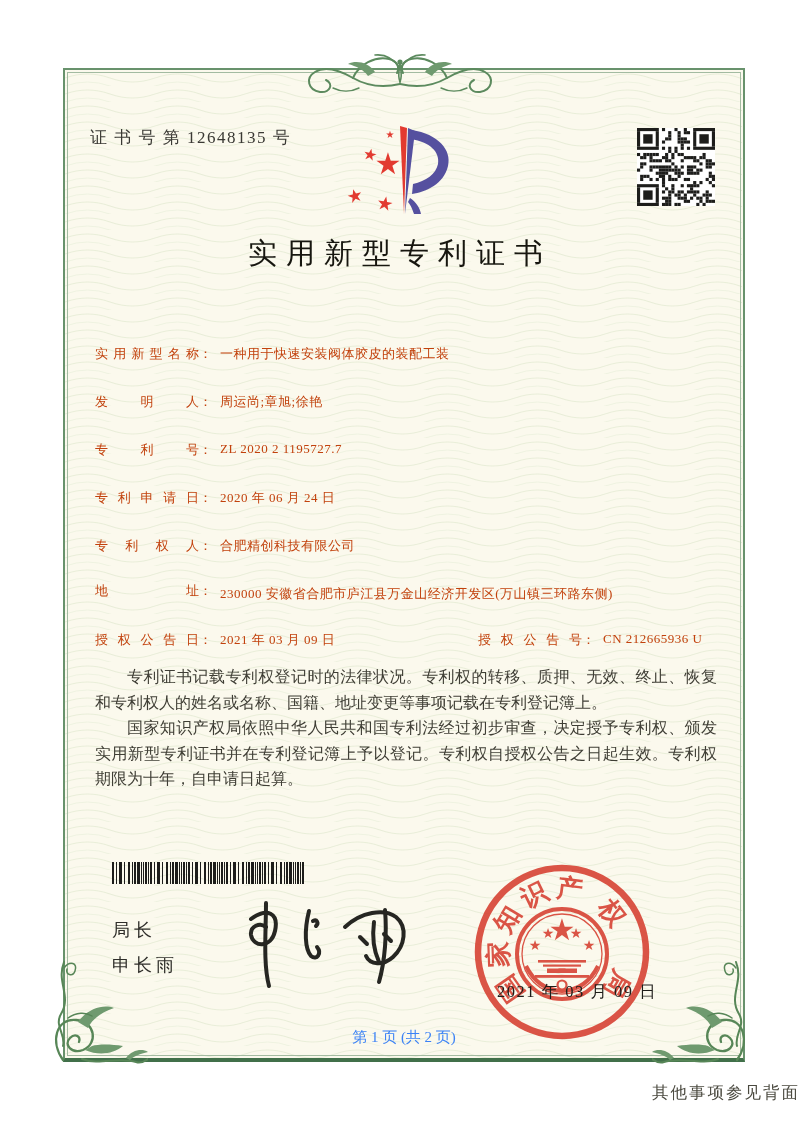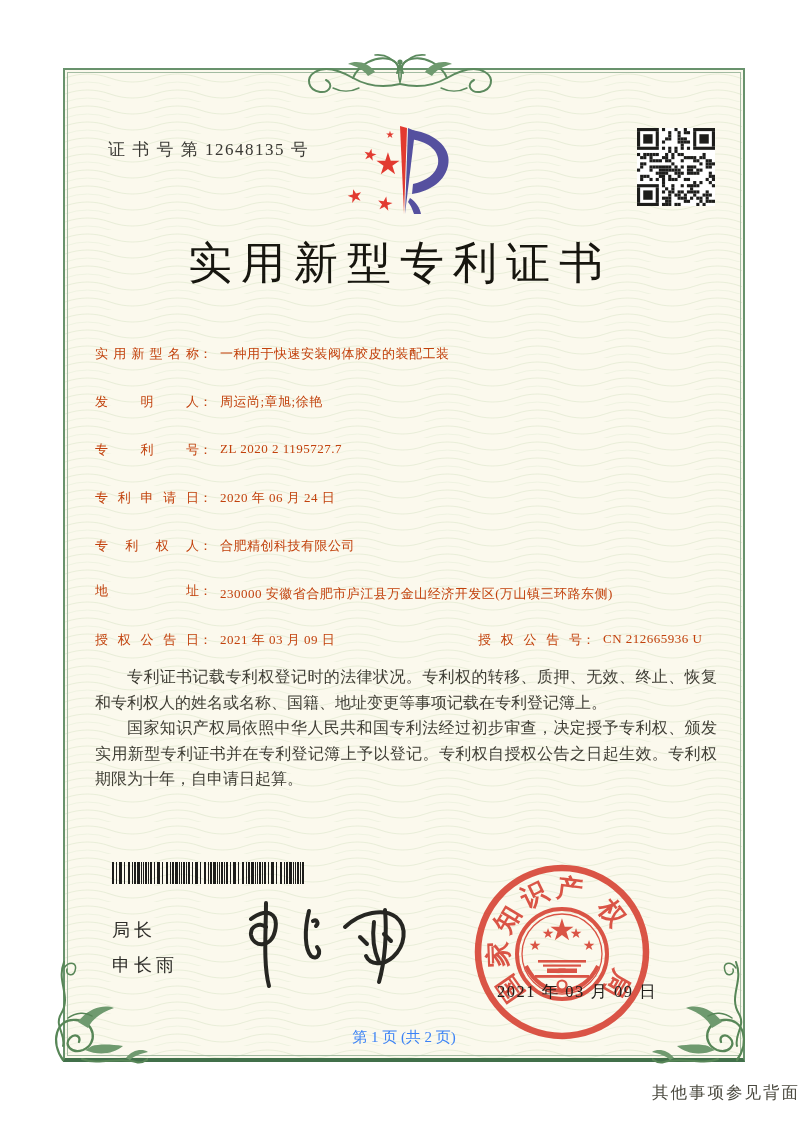--- a/index.html
+++ b/index.html
@@ -9,22 +9,22 @@
   }
   .cert{
     position:absolute;left:63px;top:68px;width:682px;height:994px;box-sizing:border-box;
     background:#fbf9ed;
     border:2.5px solid #68926c;border-bottom:4px solid #41704a;
   }
   .cert-inner-line{position:absolute;inset:2px;border:1px solid #a3bba1;pointer-events:none;z-index:1;}
   .waves{position:absolute;inset:0;z-index:0;opacity:.75;}
   .content{position:absolute;inset:0;z-index:3;}
   .abs{position:absolute;}
-  .cert-no{left:108px;top:126px;font-size:17px;letter-spacing:1.5px;color:#3a3934;margin-top:12px;}
-  .title{left:0;right:0;top:234px;text-align:center;font-size:44px;letter-spacing:9px;color:#17160f;font-weight:400;}
+  .cert-no{left:90px;top:126px;font-size:17px;letter-spacing:1.5px;color:#3a3934;}
+  .title{left:0;right:0;top:234px;text-align:center;font-size:29px;letter-spacing:9px;color:#17160f;font-weight:400;}
   .fields{left:95px;top:345px;width:640px;}
   .frow{position:absolute;left:0;font-size:13px;white-space:nowrap;color:#c2410c;}
   .flabel{display:inline-block;width:104px;text-align:justify;text-align-last:justify;vertical-align:top;}
   .fcolon{display:inline-block;margin-right:8px;vertical-align:top;}
   .fvalue{display:inline-block;vertical-align:top;letter-spacing:.5px;}
   .fvalue.wrap{white-space:normal;width:452px;line-height:23px;}
   .grant2{position:absolute;left:383px;top:0;}
   .bodytext{left:95px;top:664px;width:622px;font-size:16px;line-height:25.5px;color:#3f3e35;
     text-align:justify;}
   .bodytext p{margin:0;text-indent:2em;}

